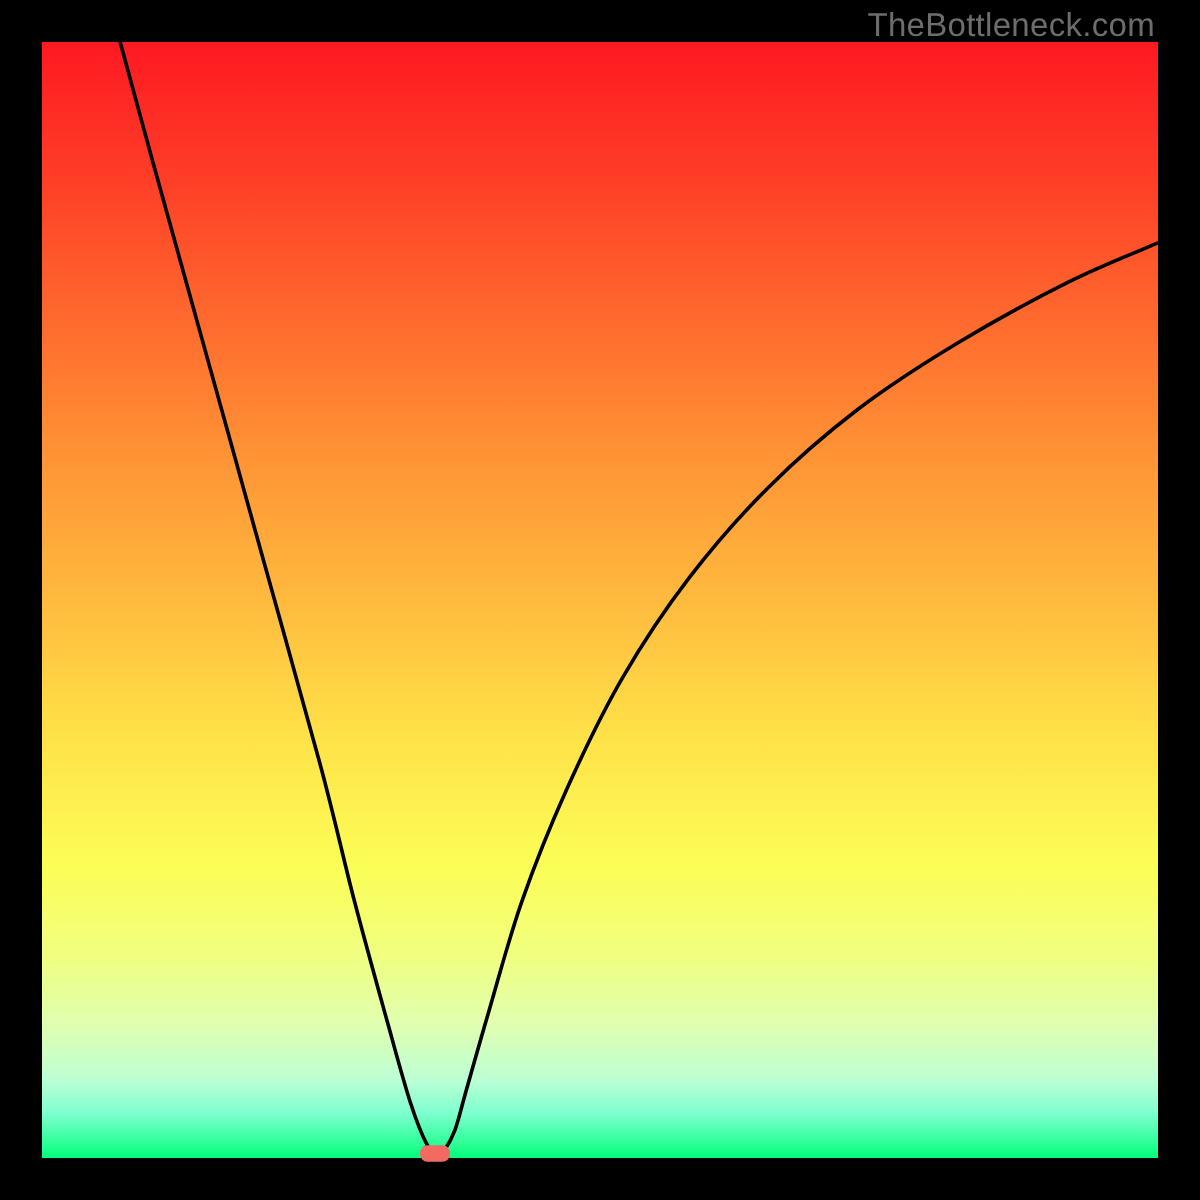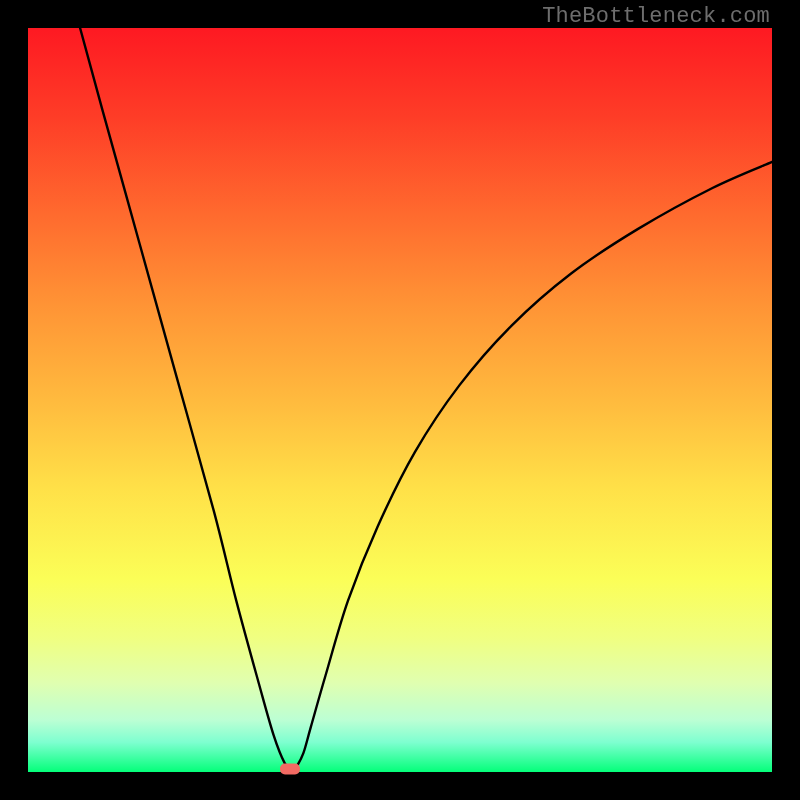--- a/index.html
+++ b/index.html
@@ -28,21 +28,21 @@
       #e0ffb0 88%,
       #bcffd4 93%,
       #7effd0 96%,
       #04ff7a 100%
     );
   }
   .watermark {
     position: absolute;
     top: 4px;
     right: 30px;
-    font-family: Liberation Mono, monospace;
+    font-family: Liberation Sans, sans-serif;
     font-size: 22px;
     color: #6d6d6d;
     letter-spacing: 0.2px;
     user-select: none;
   }
   svg.curve {
     position: absolute;
     left: 0; top: 0;
     width: 744px;
     height: 744px;

